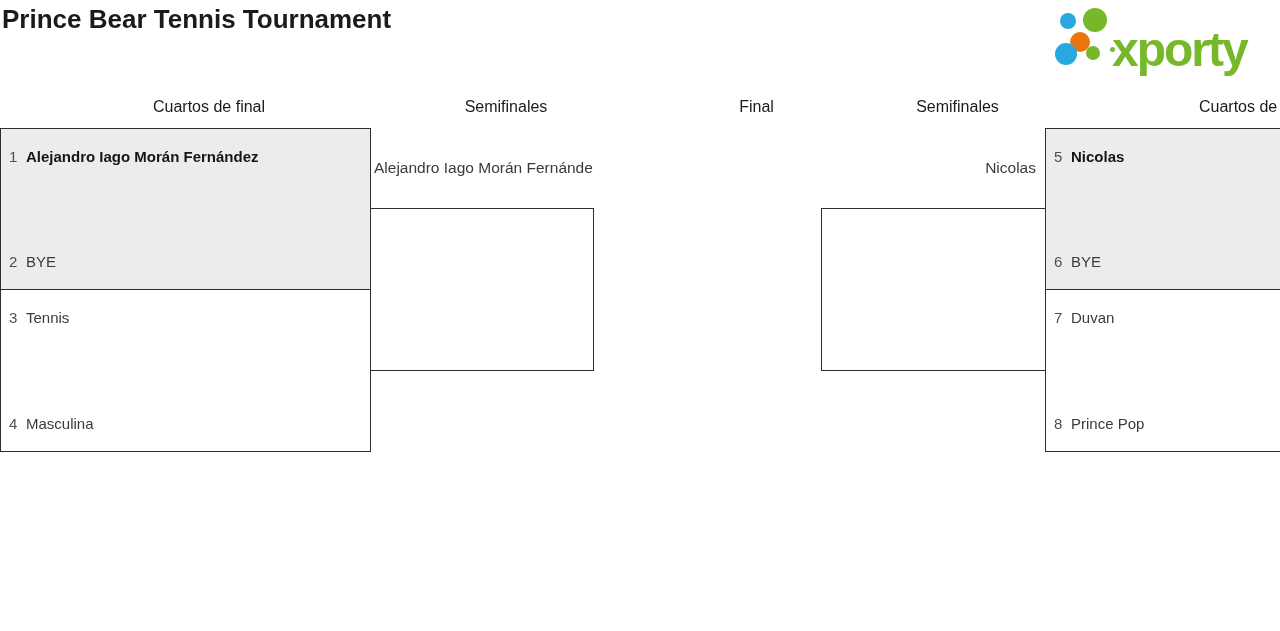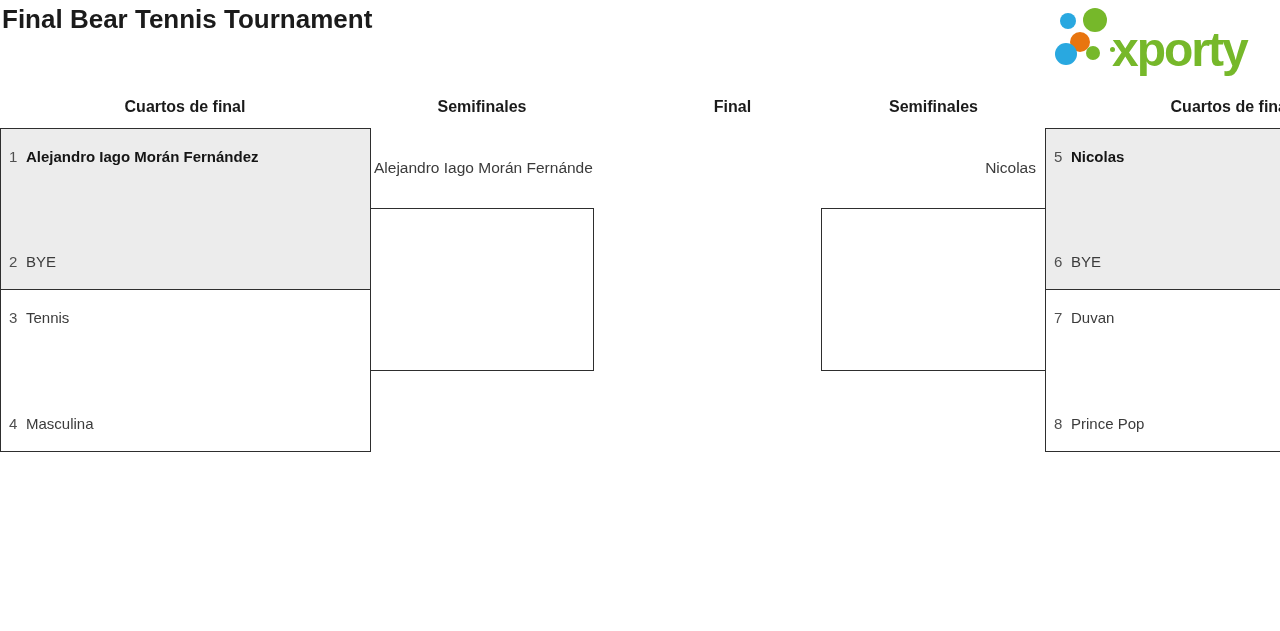--- a/index.html
+++ b/index.html
@@ -26,22 +26,23 @@
   .dot-green-tiny  { left: 1110px; top: 47px; width: 5px;  height: 5px;  background: var(--accent-green, #76b82a); }
   .logo-text {
     position: absolute; left: 1112px; top: 26px;
     font-size: 48px; line-height: 48px; font-weight: 700; letter-spacing: -2px;
     color: var(--accent-green, #76b82a);
   }
 
   
   .round-header {
     position: absolute; top: 97px; height: 20px; line-height: 20px;
-    text-align: center; font-size: 16px; font-weight: 700; color: var(--text-dark, #1b1b1b);
+    text-align: center; font-size: 16px; font-weight: 400; color: var(--text-dark, #1b1b1b);
     white-space: nowrap;
+    padding-left: 24px;
   }
   .rh-1 { left: 0;      width: 370px; }
   .rh-2 { left: 370px;  width: 224px; }
   .rh-3 { left: 619px;  width: 227px; }
   .rh-4 { left: 821px;  width: 225px; }
   .rh-5 { left: 1046px; width: 370px; }
 
   
   .match {
     position: absolute;
@@ -77,21 +78,21 @@
   }
   .adv-left  { left: 374px; width: 219px; text-align: left; }
   .adv-right { left: 821px; width: 215px; text-align: right; }
 </style>
 </head>
 <body>
 
 <div class="page">
 
   <div class="title">
-    <div>Final Bear Tennis Tournament</div>
+    <div>Prince Bear Tennis Tournament</div>
   </div>
 
   <div>
     <span class="logo-dot dot-blue-small"></span>
     <span class="logo-dot dot-green-big"></span>
     <span class="logo-dot dot-orange"></span>
     <span class="logo-dot dot-blue-big"></span>
     <span class="logo-dot dot-green-small"></span>
     <span class="logo-dot dot-green-tiny"></span>
     <span class="logo-text">xporty</span>

